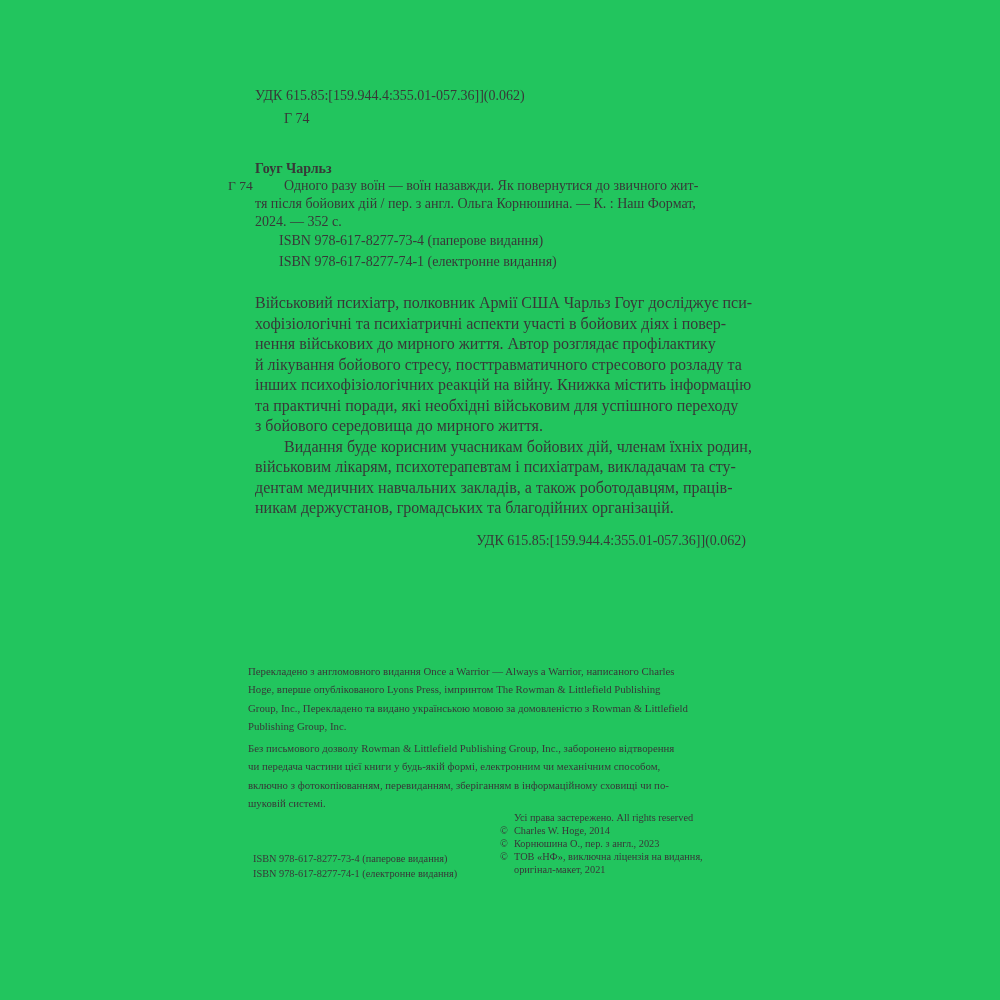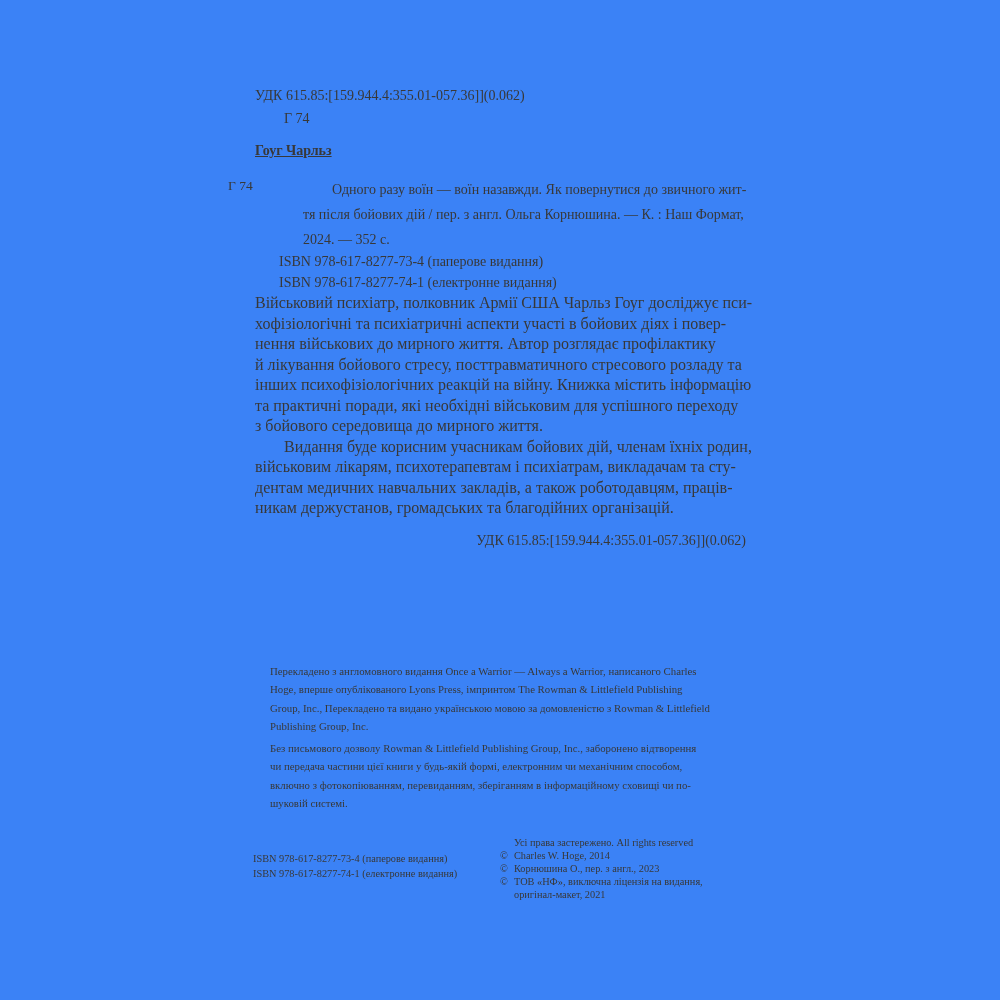--- a/index.html
+++ b/index.html
@@ -1,49 +1,49 @@
 <!DOCTYPE html>
 <html lang="uk"><head>
 <meta charset="utf-8">
 <style>
   html,body{margin:0;padding:0;background:#ffffff;}
   .page{
     position:relative;
     width:1000px;height:1000px;
-    background:#3b82f6;
+    background:#22c55e;
     font-family:"Liberation Serif","DejaVu Serif",serif;
     color:#383838;
     overflow:hidden;
   }
   .abs{position:absolute;}
   .pre{white-space:pre;}
   
   .top-udk{left:255px;top:84px;font-size:14px;line-height:23px;}
   .top-udk .code-line{padding-left:29px;}
   
-  .author{left:255px;top:143px;font-size:14px;font-weight:bold;text-decoration:underline;}
+  .author{left:255px;top:161px;font-size:14px;font-weight:bold;}
   
   .margin-code{left:228px;top:178px;font-size:13.5px;}
   
   .bib{left:255px;top:177px;font-size:14px;}
-  .bib .bib-lines{line-height:25px;text-indent:29px;margin-left:48px;}
+  .bib .bib-lines{line-height:18px;text-indent:29px;}
   .bib .isbn-group{padding-left:24px;line-height:20.5px;}
   
   .annotation{left:255px;top:293px;font-size:16px;}
   .annotation .para{line-height:20.5px;}
   .annotation .para.indent{text-indent:29px;}
   
   .udk-footer{left:255px;top:533px;width:491px;text-align:right;font-size:14px;}
   
-  .notice{left:270px;font-size:10.8px;line-height:18.4px;}
+  .notice{left:248px;font-size:10.8px;line-height:18.4px;}
   .notice-1{top:662px;}
   .notice-2{top:739px;}
   
   .credits{left:500px;top:812px;font-size:10.3px;line-height:12.9px;}
-  .credits .rights-line{padding-left:14px;margin-top:25px;}
+  .credits .rights-line{padding-left:14px;}
   .credit-row{display:flex;}
   .credit-row .sym{width:14px;flex:0 0 14px;}
   
   .isbn-footer{left:253px;top:851px;font-size:10.3px;line-height:15.2px;}
 </style>
 </head>
 <body>
 
 <div class="page">
 

